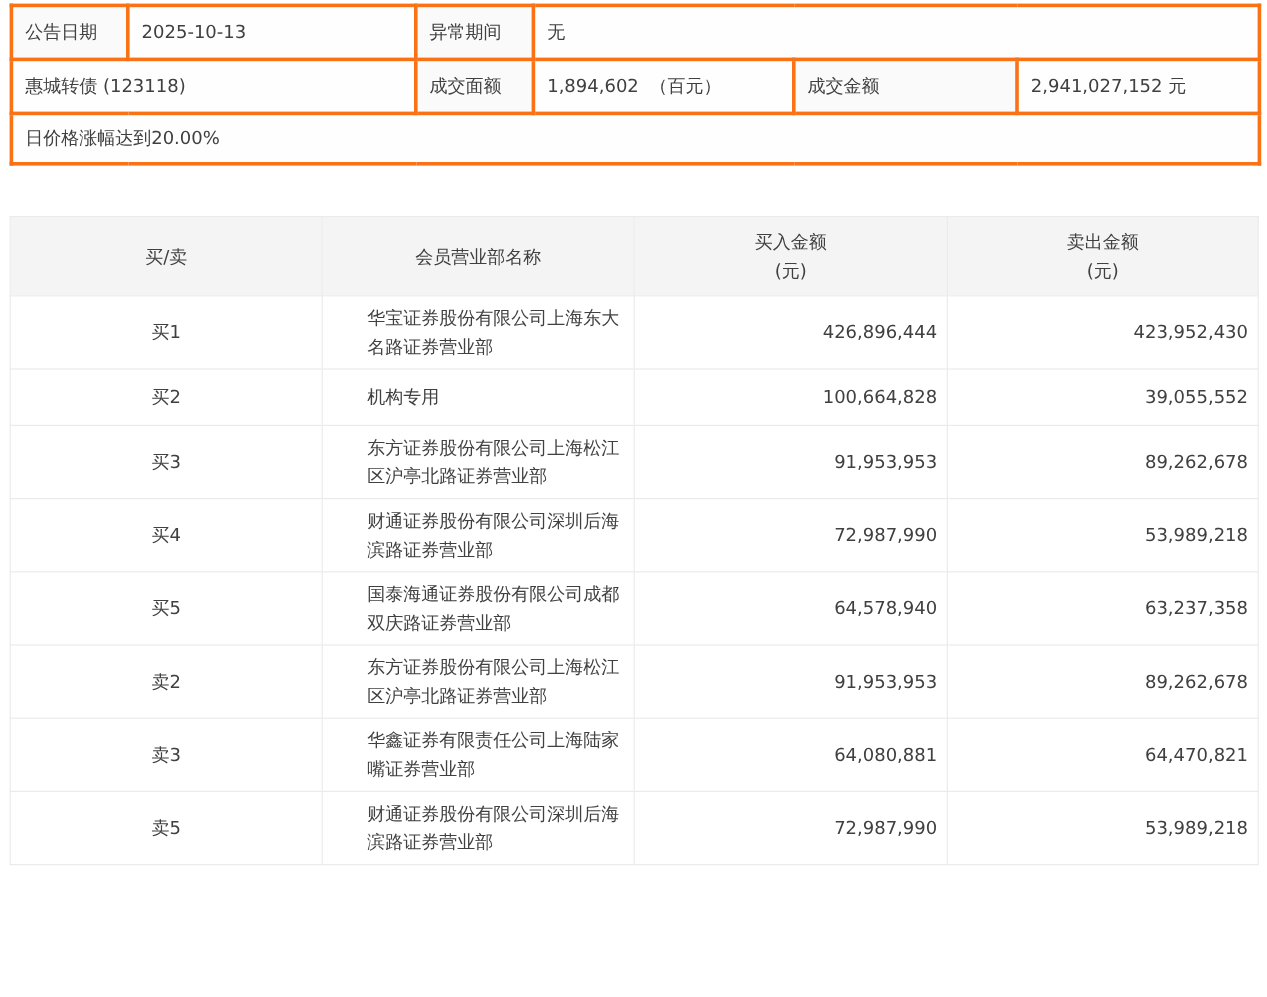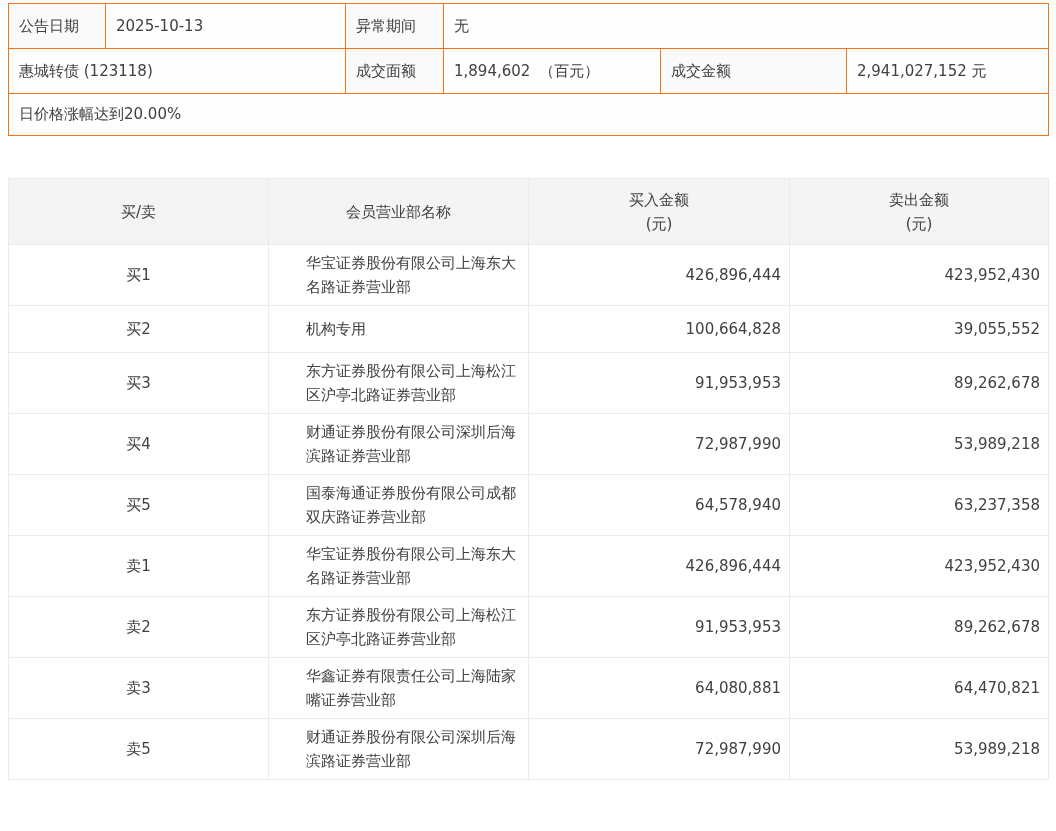--- a/index.html
+++ b/index.html
@@ -11,21 +11,21 @@
     color: #404040;
     -webkit-font-smoothing: antialiased;
   }
   .page { padding: 3px 8px 0 8px; width: 1056px; }
 
   table { border-collapse: collapse; table-layout: fixed; width: 1040px; }
   td, th { overflow: hidden; }
 
   
   .summary td {
-    border: 1px solid #f97316;
+    border: 3px solid #f97316;
     background: #fefefe;
     font-size: 15px;
     padding: 4px 10px;
     height: 45px;
     vertical-align: middle;
     white-space: nowrap;
   }
   .summary td.label { background: #fafafa; }
   .summary tr.reason-row td { height: 42px; }
   .unit-gap { margin-left: 9px; }
@@ -143,26 +143,20 @@
           <td class="c-buy">72,987,990</td>
           <td class="c-sell">53,989,218</td>
         </tr>
         <tr>
           <td class="c-side">买5</td>
           <td class="c-name">国泰海通证券股份有限公司成都双庆路证券营业部</td>
           <td class="c-buy">64,578,940</td>
           <td class="c-sell">63,237,358</td>
         </tr>
         <tr>
-          <td class="c-side">卖1</td>
-          <td class="c-name">华宝证券股份有限公司上海东大名路证券营业部</td>
-          <td class="c-buy">426,896,444</td>
-          <td class="c-sell">423,952,430</td>
-        </tr>
-        <tr>
           <td class="c-side">卖2</td>
           <td class="c-name">东方证券股份有限公司上海松江区沪亭北路证券营业部</td>
           <td class="c-buy">91,953,953</td>
           <td class="c-sell">89,262,678</td>
         </tr>
         <tr>
           <td class="c-side">卖3</td>
           <td class="c-name">华鑫证券有限责任公司上海陆家嘴证券营业部</td>
           <td class="c-buy">64,080,881</td>
           <td class="c-sell">64,470,821</td>

